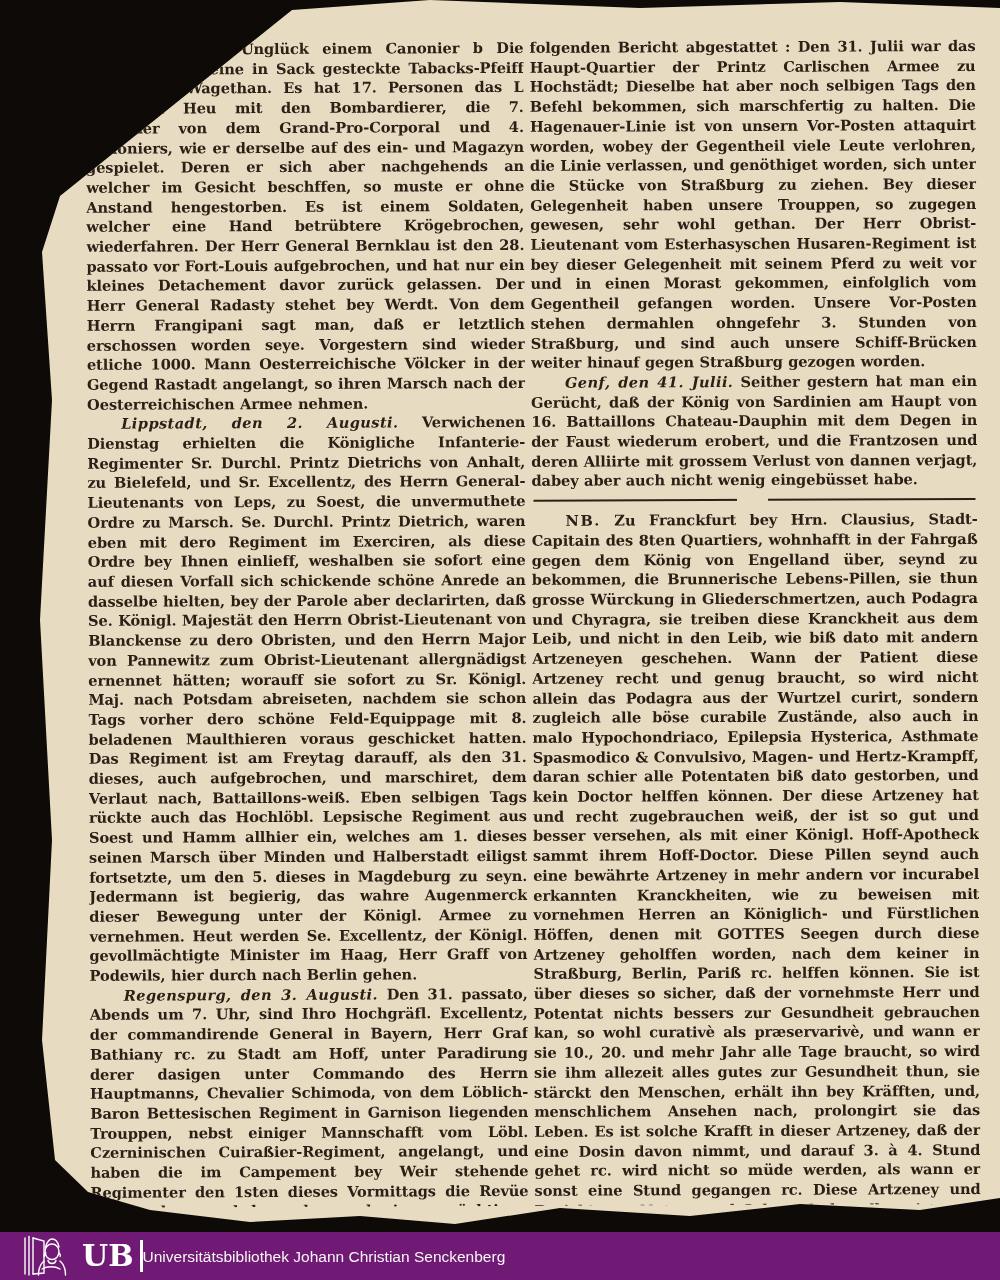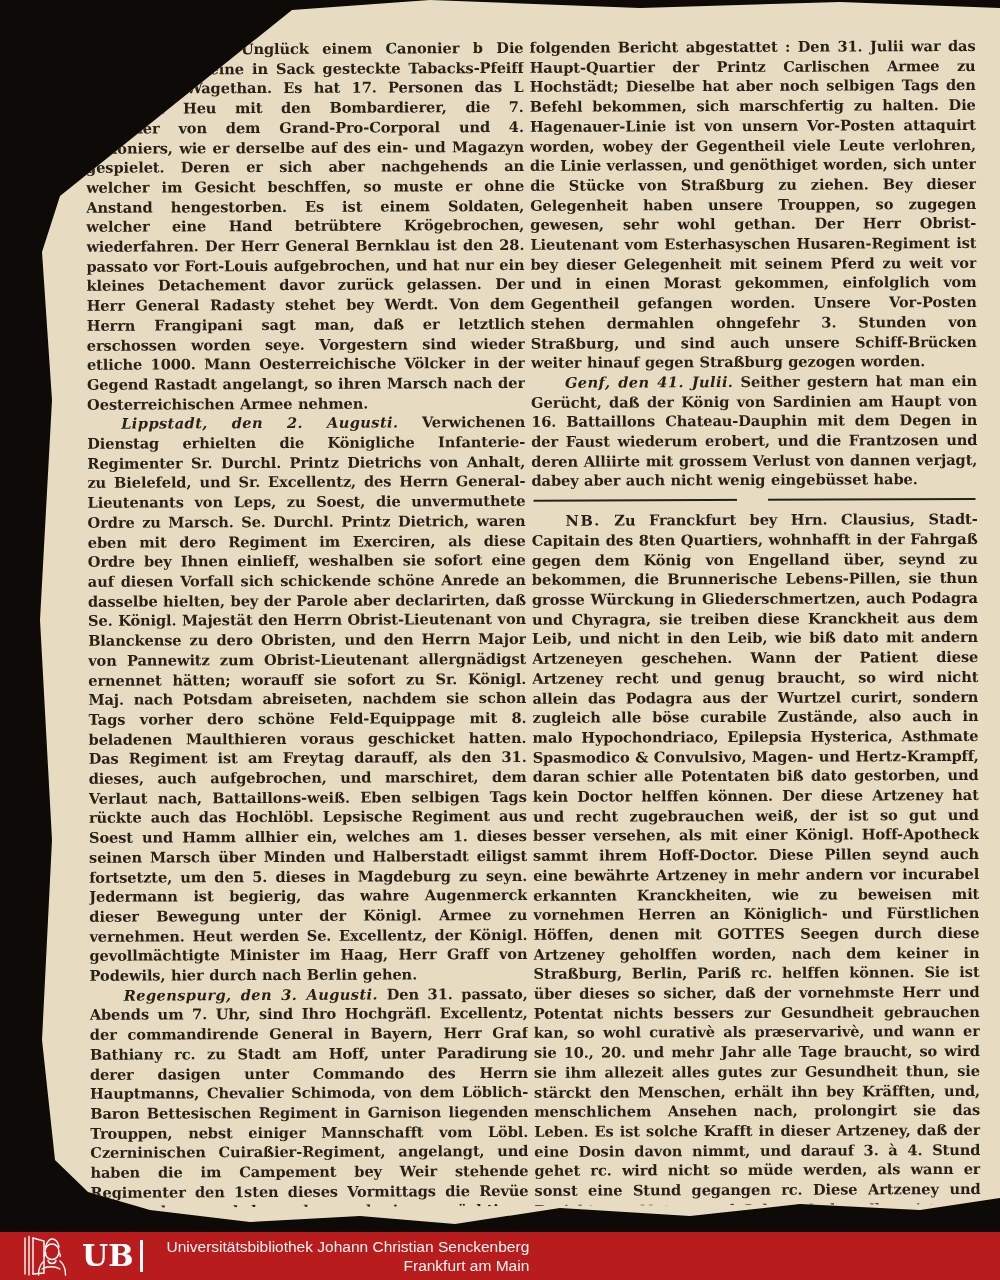--- a/index.html
+++ b/index.html
@@ -50,24 +50,23 @@
   p.para.indent{text-indent:34px;}
   .dateline{font-style:italic;letter-spacing:0.4px;}
   .nb-label{letter-spacing:1.5px;}
   .rule{
     height:2px;margin:9px 2px 9px 2px;
     background:linear-gradient(to right,#2b2015 0 46%,transparent 46% 53%,#2b2015 53% 100%);
   }
   
   .footer{
     position:absolute;left:0;top:1232px;width:1000px;height:48px;
-    background:#b91c1c;
+    background:#701a75;
     display:flex;align-items:center;
     font-family:"Liberation Sans", sans-serif;
-    gap:24px;
   }
   .logo{display:flex;align-items:center;margin-left:22px;height:42px;}
   .logo svg{display:block;}
   .ub{
     font-family:"DejaVu Serif", serif;font-weight:700;
     color:#ffffff;font-size:30px;line-height:30px;margin-left:2px;
   }
   .logo-bar{display:inline-block;width:3px;height:32px;background:#ffffff;margin-left:6px;}
   .footer-text{color:#f7f7f5;font-size:15.5px;line-height:19px;text-align:right;}
 </style>
@@ -109,17 +108,16 @@
           <path d="M22 26 c-3.5 3 -5.5 8 -5.5 14 M38 26 c3.5 3 5.5 8 5.5 14"></path>
           <path d="M26 25.5 c1 4 7 4 8 0"></path>
           <path d="M20 34 c5 -3 13 -3 18 0"></path>
         </g>
       </svg>
       <span class="ub">UB</span>
       <span class="logo-bar"></span>
     </div>
     <div class="footer-text">
       <div>Universitätsbibliothek Johann Christian Senckenberg</div>
-      <div>Frankfurt am Main</div>
     </div>
   </div>
 
 </div>
 
 </body></html>

